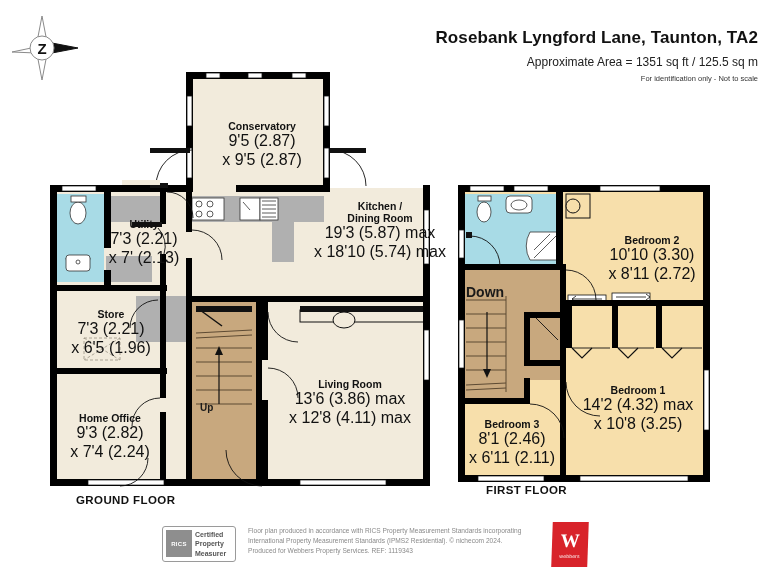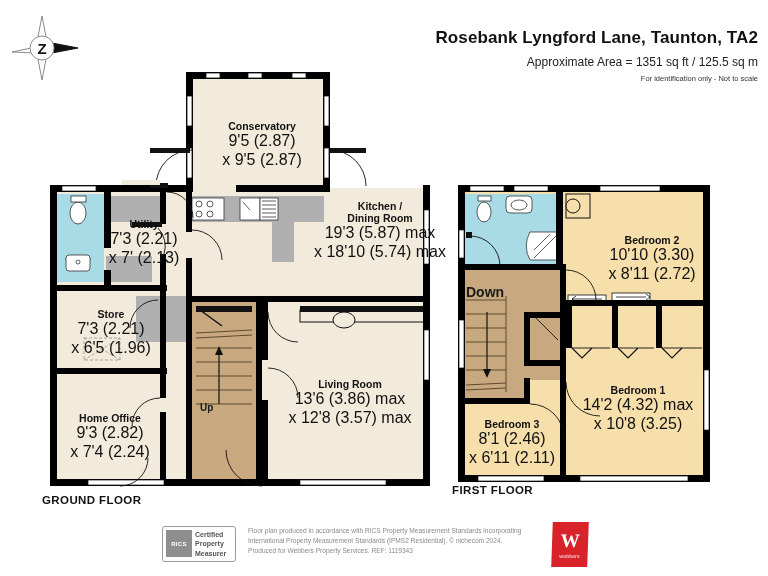--- a/index.html
+++ b/index.html
@@ -13,21 +13,21 @@
   
   .hdr{position:absolute;right:10px;top:4px;text-align:right;}
   .hdr .title{font-size:17px;font-weight:bold;letter-spacing:.1px;color:#111;margin-top:24px;}
   .hdr .area{font-size:12px;margin-top:7px;color:#222;}
   .hdr .note{font-size:7.5px;margin-top:5px;color:#333;}
 
   
   .compass{position:absolute;left:8px;top:12px;width:78px;height:72px;}
 
   
-  .floorcap{position:absolute;font-size:11.5px;font-weight:bold;letter-spacing:.4px;color:#111;}
+  .floorcap{position:absolute;font-size:11.5px;font-weight:bold;letter-spacing:.4px;color:#111;margin-left:34px;}
   #cap-ground{left:42px;top:494px;}
   #cap-first{left:452px;top:484px;}
 
   
   .plan{position:absolute;left:0;top:0;width:768px;height:576px;}
 
   
   .rlabel{position:absolute;text-align:center;line-height:1.16;color:#111;white-space:nowrap;}
   .rlabel .nm{font-size:10.5px;font-weight:bold;}
   .rlabel .dm{font-size:16px;}
@@ -405,21 +405,21 @@
 
   <div class="rlabel" style="left:54px;top:412px;width:112px;">
     <div class="nm">Home Office</div>
     <div class="dm">9'3 (2.82)</div>
     <div class="dm">x 7'4 (2.24)</div>
   </div>
 
   <div class="rlabel" style="left:282px;top:378px;width:136px;">
     <div class="nm">Living Room</div>
     <div class="dm">13'6 (3.86) max</div>
-    <div class="dm">x 12'8 (3.57) max</div>
+    <div class="dm">x 12'8 (4.11) max</div>
   </div>
 
   <div class="rlabel" style="left:590px;top:234px;width:124px;">
     <div class="nm">Bedroom 2</div>
     <div class="dm">10'10 (3.30)</div>
     <div class="dm">x 8'11 (2.72)</div>
   </div>
 
   <div class="rlabel" style="left:570px;top:384px;width:136px;">
     <div class="nm">Bedroom 1</div>

